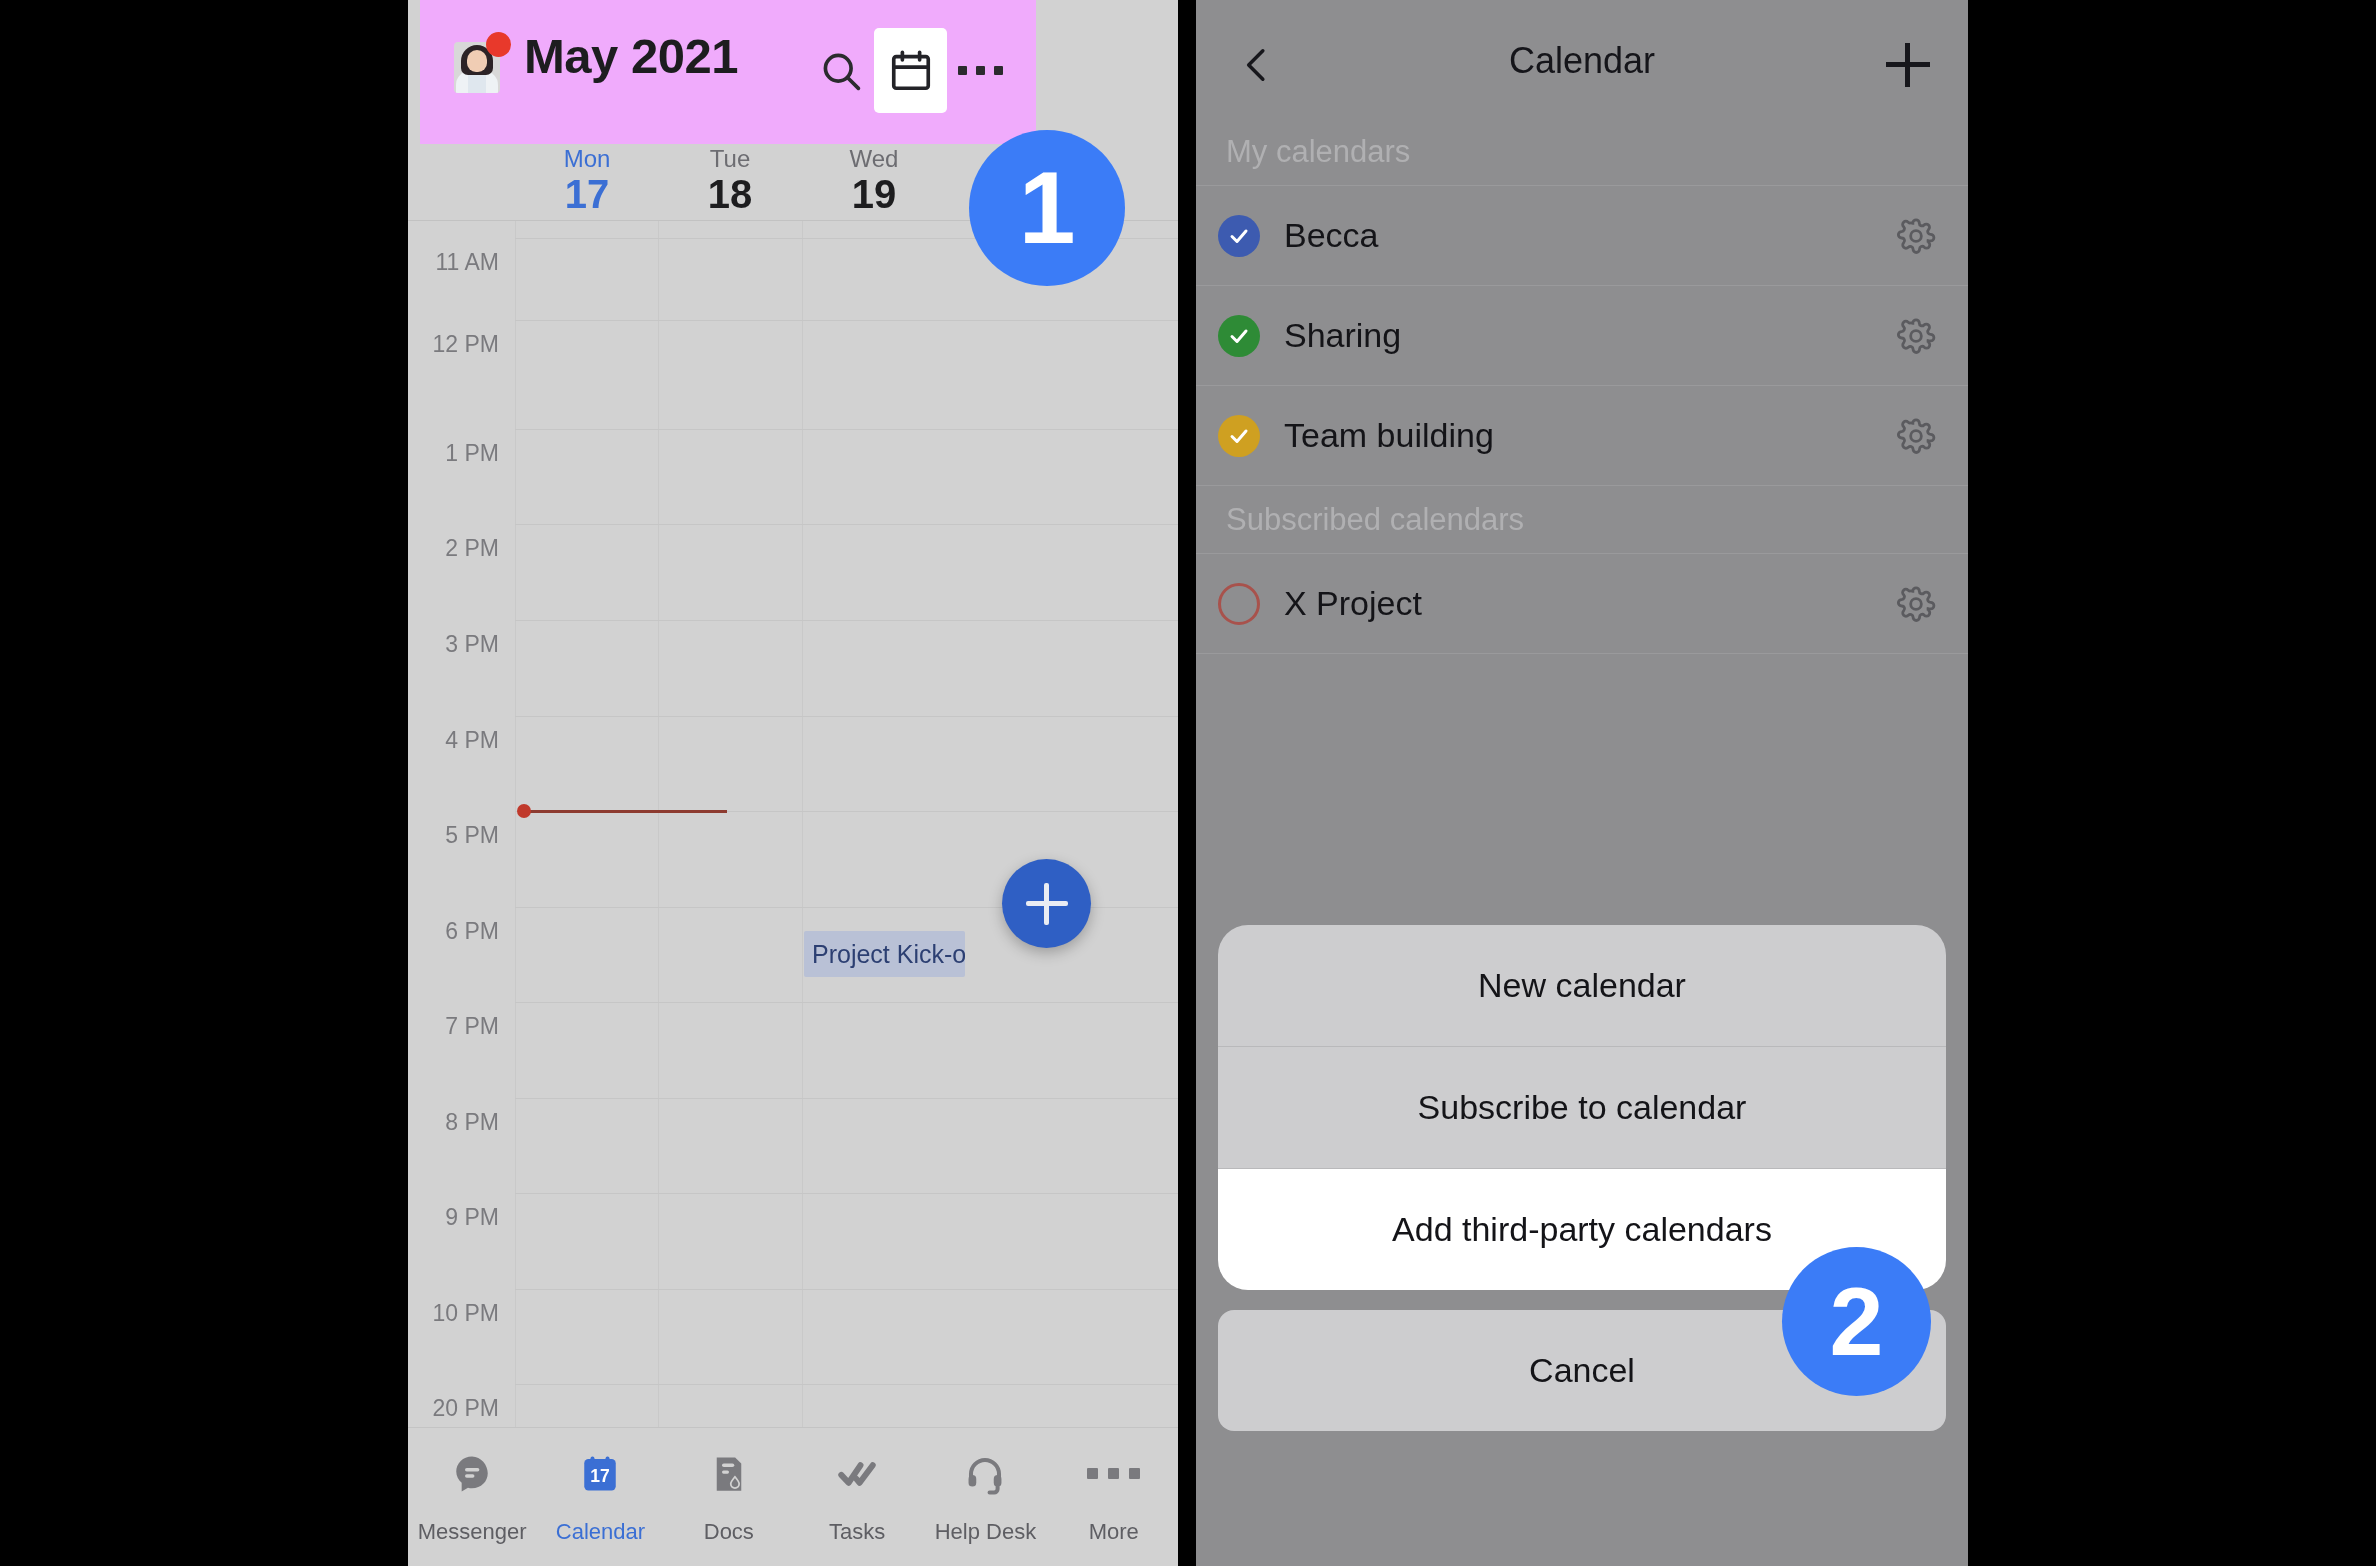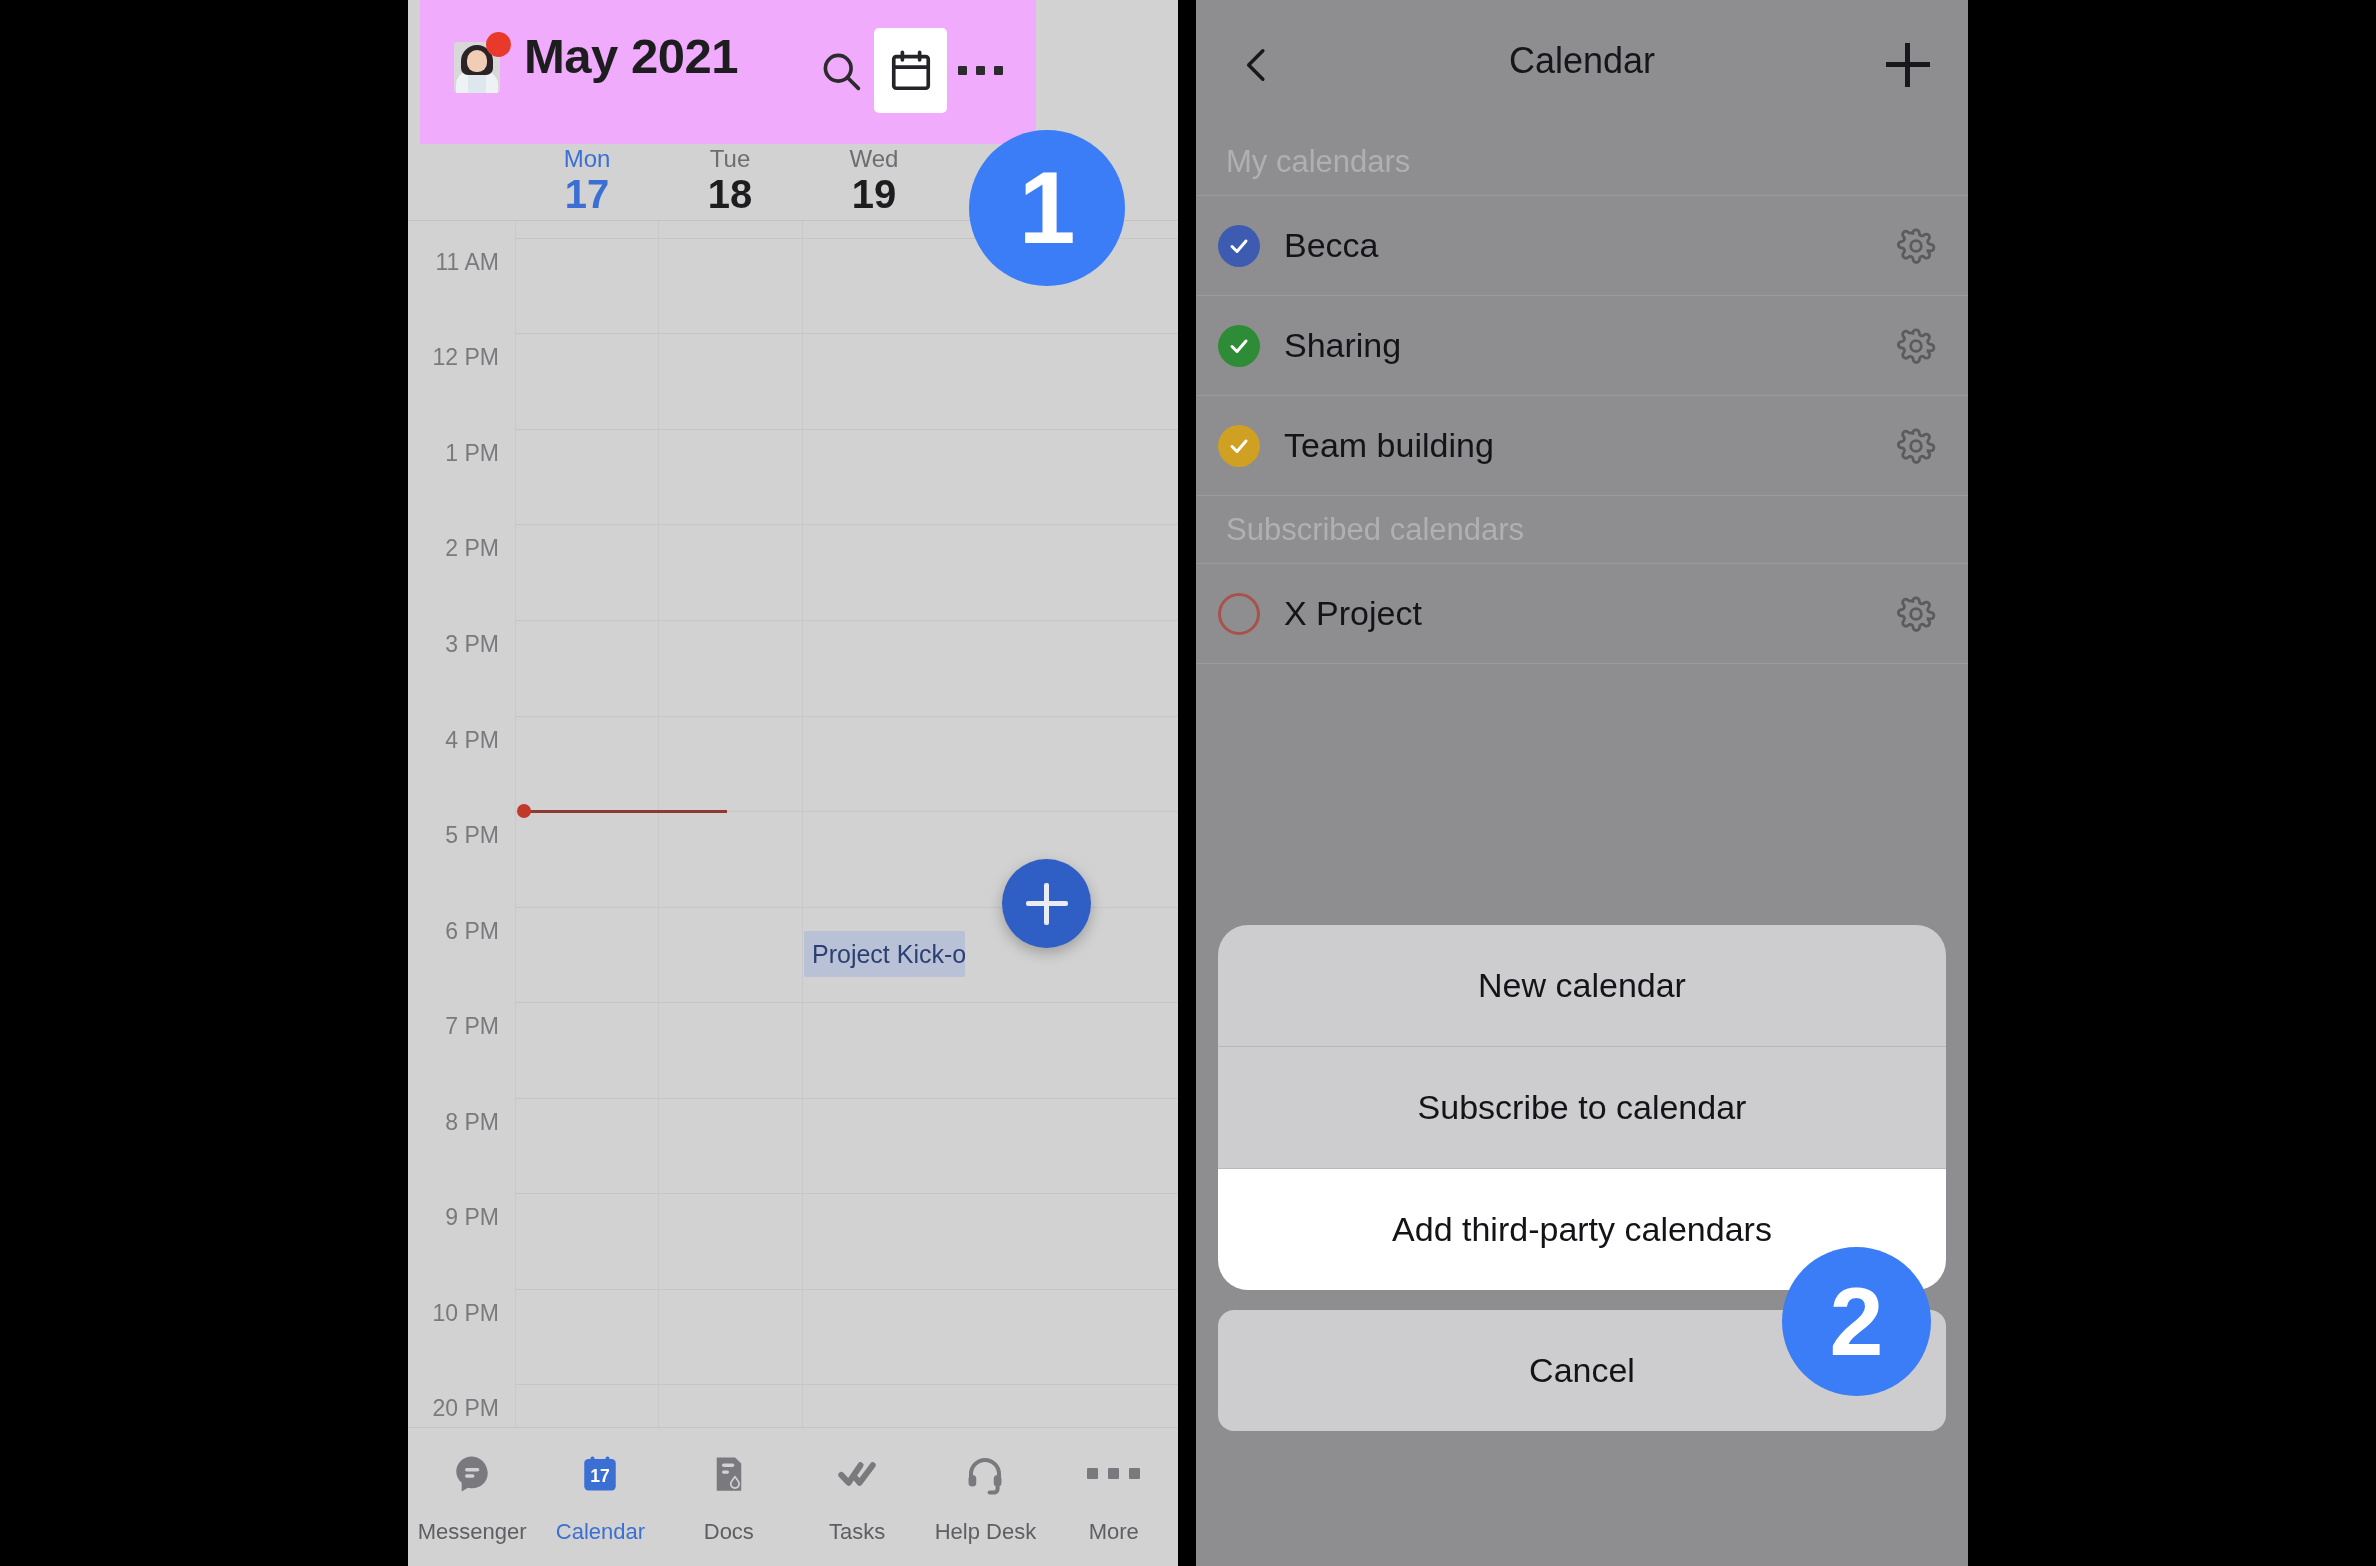--- a/index.html
+++ b/index.html
@@ -137,21 +137,21 @@
     <div class="grid">
       <div class="vline" style="left:107px;"></div>
       <div class="vline" style="left:250px;"></div>
       <div class="vline" style="left:394px;"></div>
 
       <div id="hours">
           <div class="hourrow" style="top: 17px;">
             <div class="hourlabel">11 AM</div>
             <div class="hourline"></div>
           </div>
-          <div class="hourrow" style="top: 112px;">
+          <div class="hourrow" style="top: 99px;">
             <div class="hourlabel">12 PM</div>
             <div class="hourline"></div>
           </div>
           <div class="hourrow" style="top: 208px;">
             <div class="hourlabel">1 PM</div>
             <div class="hourline"></div>
           </div>
           <div class="hourrow" style="top: 303px;">
             <div class="hourlabel">2 PM</div>
             <div class="hourline"></div>
@@ -281,21 +281,21 @@
           <polyline points="15.5,3.5 7,12 15.5,20.5"></polyline>
         </svg>
       </div>
       <div class="r-title">Calendar</div>
       <div class="r-plus">
         <span class="p1"></span>
           <span class="p2"></span>
       </div>
     </div>
 
-    <div style="position:absolute;left:0;top:128px;width:772px;">
+    <div style="position:absolute;left:0;top:118px;width:772px;">
 
       <div class="sechead">
         <span>My calendars</span>
       </div>
 
       <div class="calrow">
         <span class="cbox" style="background:#3d5bb0;">
           <svg width="24" height="24" viewBox="0 0 24 24" fill="none" stroke="#fff" stroke-width="3" stroke-linecap="round" stroke-linejoin="round">
               <polyline points="5,12.5 10,17.5 19,7"></polyline>
             </svg>

